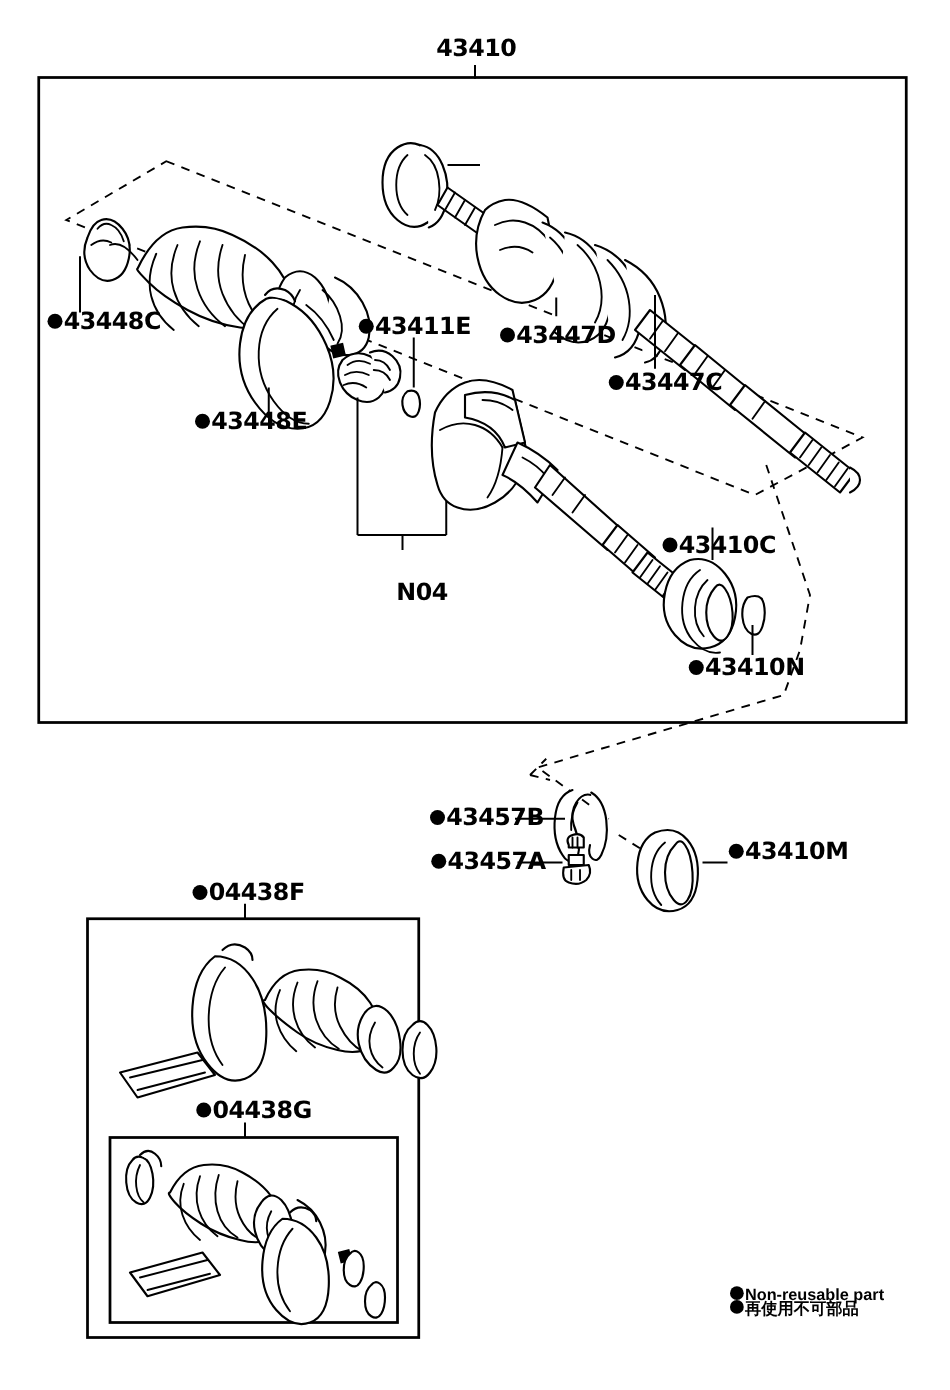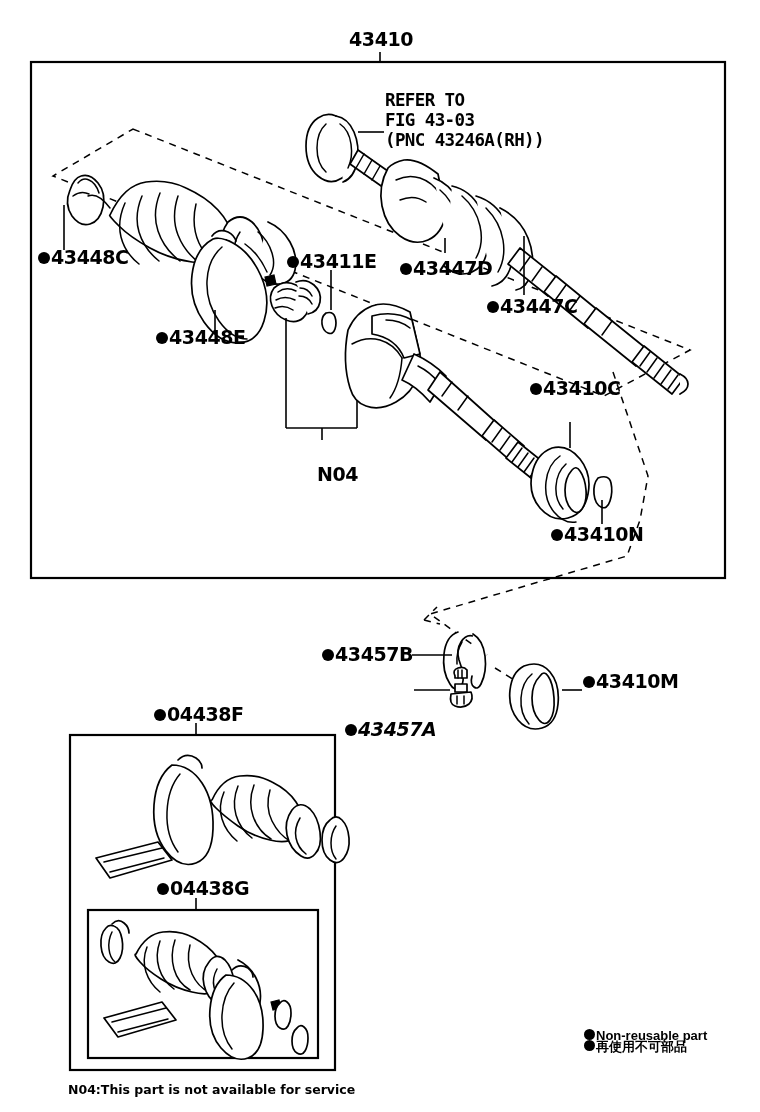--- a/index.html
+++ b/index.html
@@ -288,51 +288,47 @@
     <g>
       <path class="art" d="M104 1018 l58 -16 l14 18 l-58 17 Z"></path>
       <path class="artl" d="M112 1022 l54 -14"></path>
       <path class="artl" d="M118 1032 l50 -13"></path>
     </g>
 
   </svg>
 
   <div class="lbl" style="left:349px;top:30px;">43410</div>
 
-  <div class="ref" style="left:385px;top:90px;"><span>REFER TO</span>
-<span>FIG 43-03</span>
-<span>(PNC 43246A(RH))</span></div>
 
   <div class="lbl" style="left:38px;top:248px;"><span class="dot lg"></span><span>43448C</span></div>
 
   <div class="lbl" style="left:156px;top:328px;"><span class="dot lg"></span><span>43448E</span></div>
 
   <div class="lbl" style="left:287px;top:252px;"><span class="dot lg"></span><span>43411E</span></div>
 
   <div class="lbl" style="left:400px;top:259px;"><span class="dot lg"></span><span>43447D</span></div>
 
   <div class="lbl" style="left:487px;top:297px;"><span class="dot lg"></span><span>43447C</span></div>
 
-  <div class="lbl" style="left:530px;top:379px;"><span class="dot lg"></span><span>43410C</span></div>
+  <div class="lbl" style="left:530px;top:427px;"><span class="dot lg"></span><span>43410C</span></div>
 
   <div class="lbl" style="left:551px;top:525px;text-align:center;"><span class="dot lg"></span><span>43410N</span></div>
 
   <div class="lbl" style="left:317px;top:437px;margin-top:28px;"><span>N04</span></div>
 
-  <div class="lbl" style="left:322px;top:645px;"><span class="dot lg"></span><span>43457B</span></div>
-
-  <div class="lbl" style="left:345px;top:720px;font-style:italic;"><span class="dot lg"></span><span>43457A</span></div>
+  <div class="lbl" style="left:344px;top:645px;"><span class="dot lg"></span><span>43457B</span></div>
+
+  <div class="lbl" style="left:345px;top:680px;"><span class="dot lg"></span><span>43457A</span></div>
 
   <div class="lbl" style="left:583px;top:672px;"><span class="dot lg"></span><span>43410M</span></div>
 
   <div class="lbl" style="left:154px;top:705px;"><span class="dot lg"></span><span>04438F</span></div>
 
   <div class="lbl" style="left:157px;top:879px;"><span class="dot lg"></span><span>04438G</span></div>
 
   <div class="legend-txt" style="left:584px;top:1038px;"><span class="dot"></span><span>再使用不可部品</span></div>
 
   <div class="legend-txt" style="left:584px;top:1028px;"><span class="dot"></span><span>Non-reusable part</span></div>
 
-  <div class="foot" style="left:68px;top:1082px;">N04:This part is not available for service</div>
 
   <div class="code" style="left:670px;top:1125px;margin-left:48px;">432608D</div>
 
 </div>
 
 </body></html>

